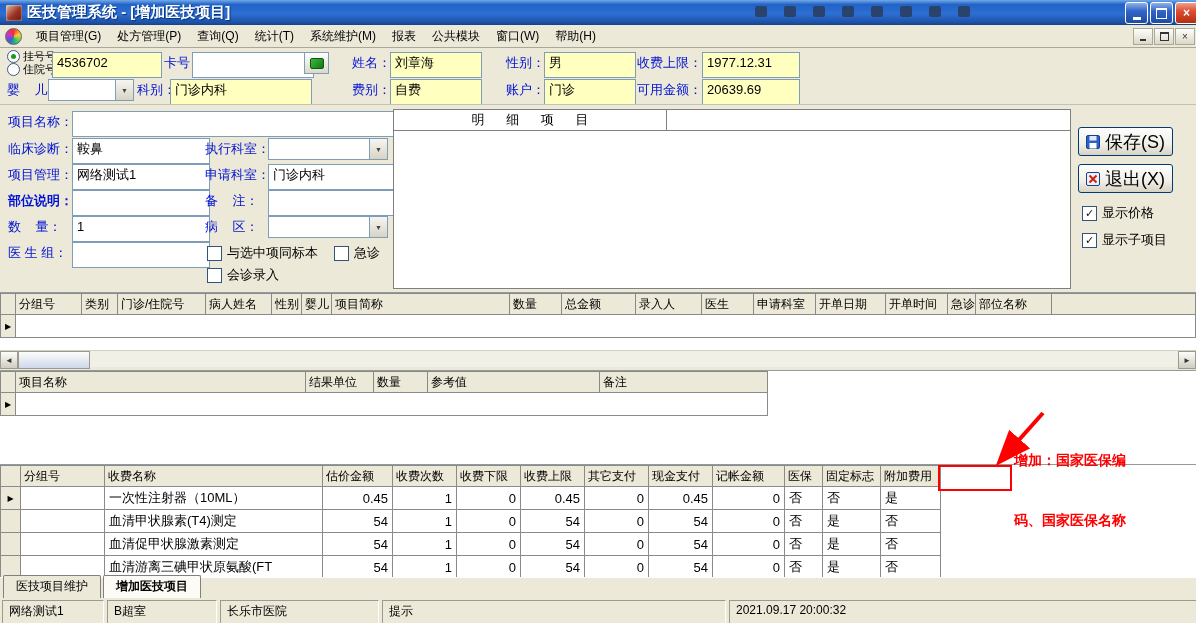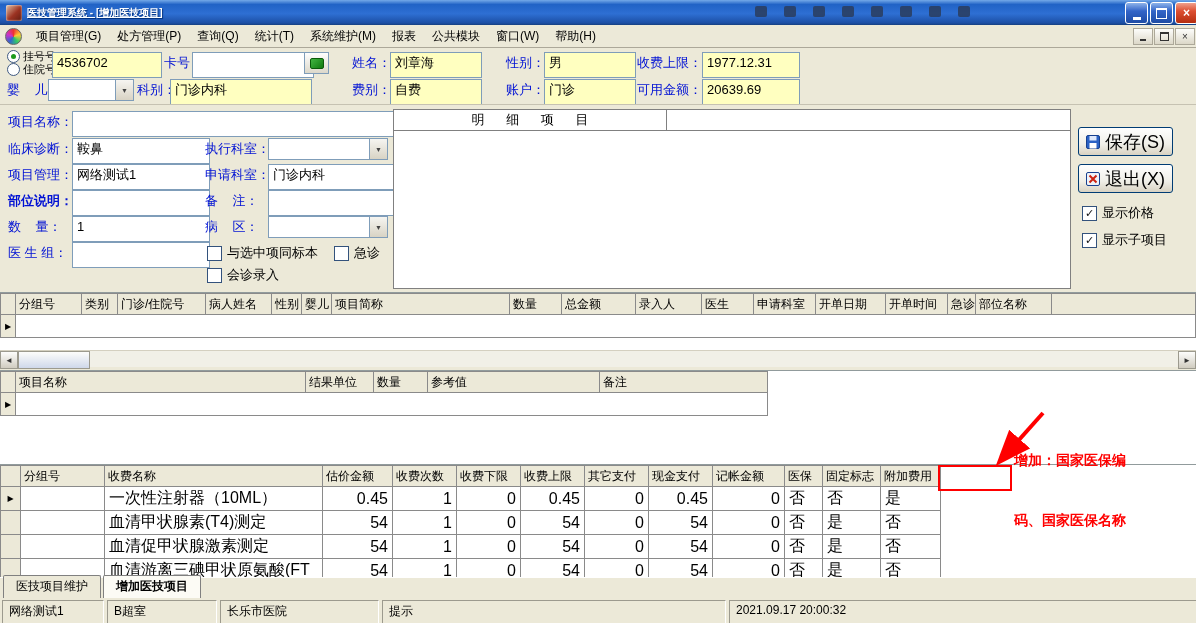--- a/index.html
+++ b/index.html
@@ -5,21 +5,21 @@
   html,body{margin:0;padding:0;background:#6b7c94;}
   #win{position:relative;width:1196px;height:623px;background:#ece9d8;overflow:hidden;
        font-family:"Liberation Sans","DejaVu Sans",sans-serif;font-size:12px;color:#000;}
 
   
   #titlebar{position:absolute;left:0;top:0;width:100%;height:25px;
     background:linear-gradient(180deg,#74a9e8,#2163c6 18%,#2e6fd3 55%,#1c4fa5 92%,#16407f);
     display:flex;align-items:center;padding:0 3px;}
   .app-icon{width:16px;height:16px;margin:0 5px 0 3px;border-radius:2px;flex:none;
     background:linear-gradient(135deg,#e0c2a8,#9c3322 55%,#5f1c10);box-shadow:inset 0 0 2px #fff;}
-  .title-text{color:#fff;font-weight:bold;font-size:10px;text-shadow:1px 1px 1px #00317e;white-space:nowrap;text-decoration:underline;}
+  .title-text{color:#fff;font-weight:bold;font-size:15px;text-shadow:1px 1px 1px #00317e;white-space:nowrap;}
   .tb-icons{position:absolute;left:755px;top:6px;display:flex;gap:17px;}
   .tb-icons span{width:12px;height:11px;background:#2b3a55;opacity:.8;border-radius:2px;display:block;}
   .winbtns{position:absolute;right:4px;top:2px;display:flex;gap:2px;}
   .winbtn{width:21px;height:20px;border:1px solid #fff;border-radius:3px;display:flex;align-items:center;justify-content:center;color:#fff;font-size:12px;font-weight:bold;}
   .winbtn.min,.winbtn.max{background:linear-gradient(180deg,#8db3ea,#3365c8 40%,#1e4ca5);}
   .winbtn.close{background:linear-gradient(180deg,#f0a08c,#dd4f32 40%,#b52e10);}
   .g-min{display:block;width:8px;height:3px;background:#fff;margin-top:10px;}
   .g-max{display:block;width:9px;height:8px;border:1px solid #fff;border-top:2px solid #fff;}
 
   
@@ -62,21 +62,21 @@
     background:linear-gradient(#fefefe,#f0efe8 60%,#d8d2c2);display:flex;align-items:center;justify-content:center;gap:5px;font-size:18px;cursor:default;}
   .chkrow{position:absolute;display:flex;align-items:center;gap:5px;font-size:13px;white-space:pre;}
   .chk{width:13px;height:13px;border:1px solid #33527c;background:#fff;display:flex;align-items:center;justify-content:center;
     font-size:11px;font-weight:bold;color:#111;line-height:13px;flex:none;}
 
   
   .grid-panel{position:absolute;left:0;width:100%;background:#fff;border-top:1px solid #919b9c;}
   table.grid{border-collapse:collapse;table-layout:fixed;}
   .grid th{background:#ece9d8;border:1px solid #8a8a8a;font-weight:normal;text-align:left;padding:1px 3px;
     height:18px;white-space:nowrap;overflow:hidden;font-size:12px;}
-  .grid td{border:1px solid #8a8a8a;padding:1px 4px;height:20px;white-space:nowrap;overflow:hidden;font-size:16px;background:#fff;}
+  .grid td{border:1px solid #8a8a8a;padding:1px 4px;height:20px;white-space:nowrap;overflow:hidden;font-size:13px;background:#fff;}
   .grid td.sel,.grid th.sel{background:#ece9d8;text-align:center;padding:0;font-size:8px;color:#000;}
   .grid td.num{text-align:right;}
   .grid td.emptycell{border-left:none;}
 
   .hscroll{position:absolute;left:0;right:0;bottom:0;height:16px;background:#f1f0e7;display:flex;border-top:1px solid #d4d0c0;}
   .sb-btn{width:16px;height:16px;border:1px solid #9c9a8e;background:linear-gradient(#fdfdfb,#d0ccc0);
     display:flex;align-items:center;justify-content:center;font-size:8px;color:#333;flex:none;}
   .sb-thumb{width:70px;height:16px;border:1px solid #9c9a8e;background:linear-gradient(#fdfdfb,#cfd8ea);flex:none;}
   .sb-track{flex:1;}
 

